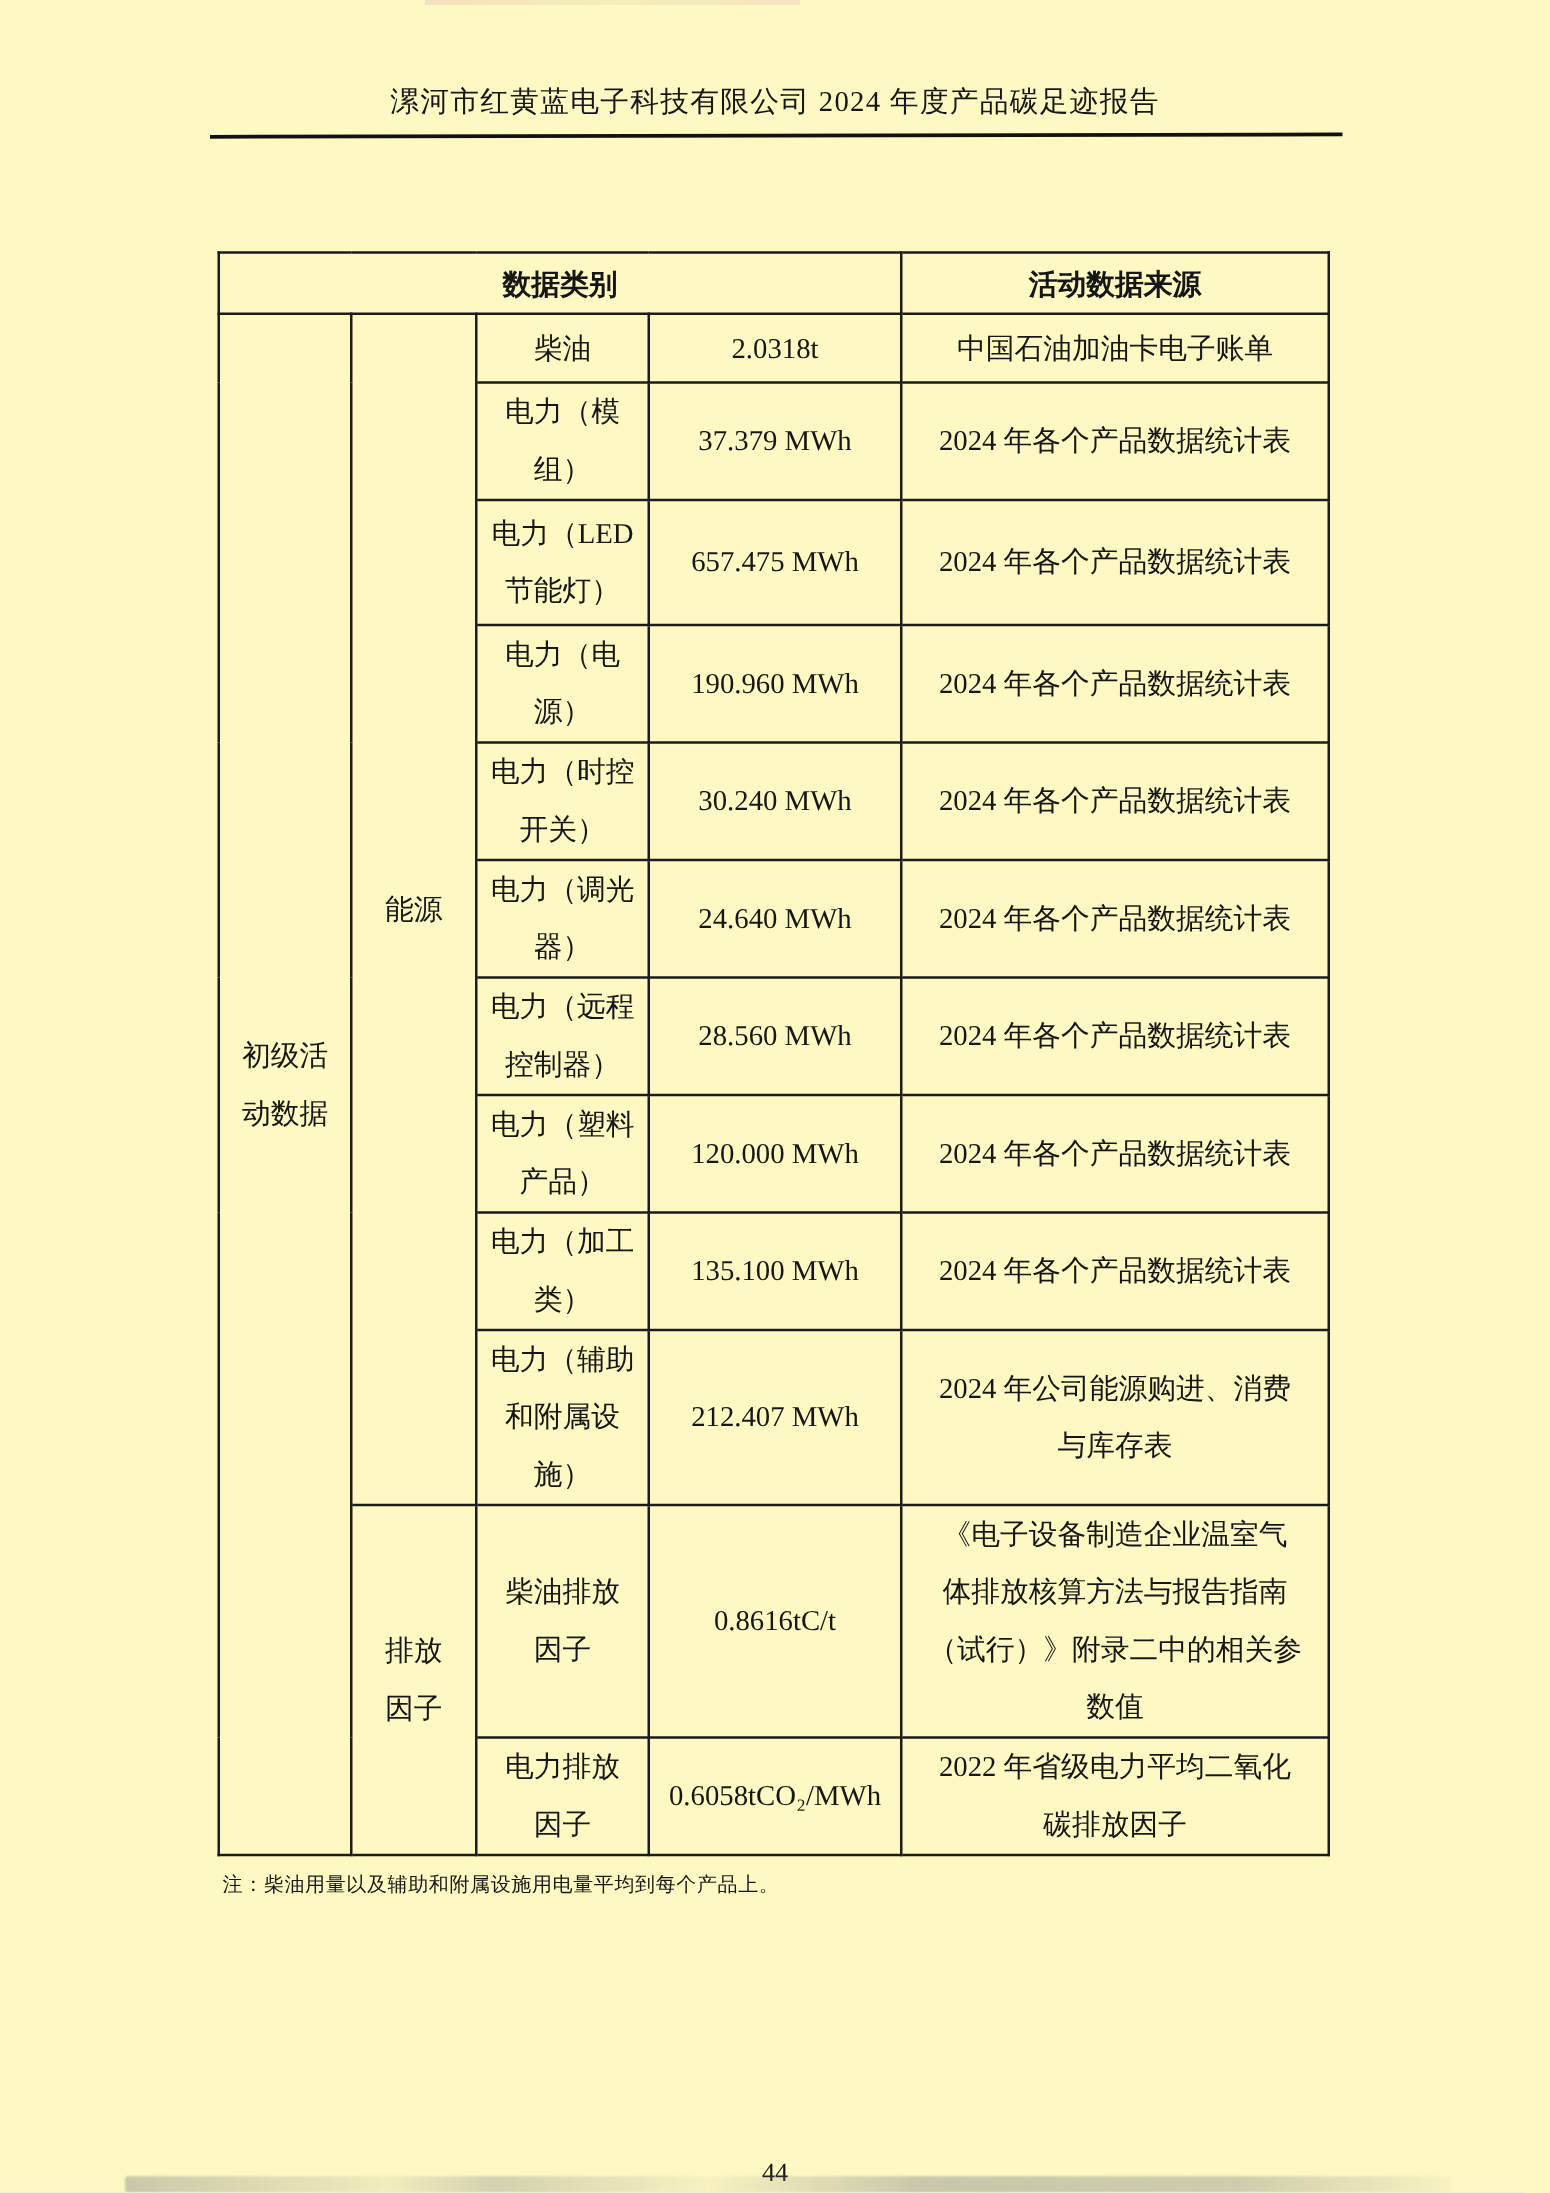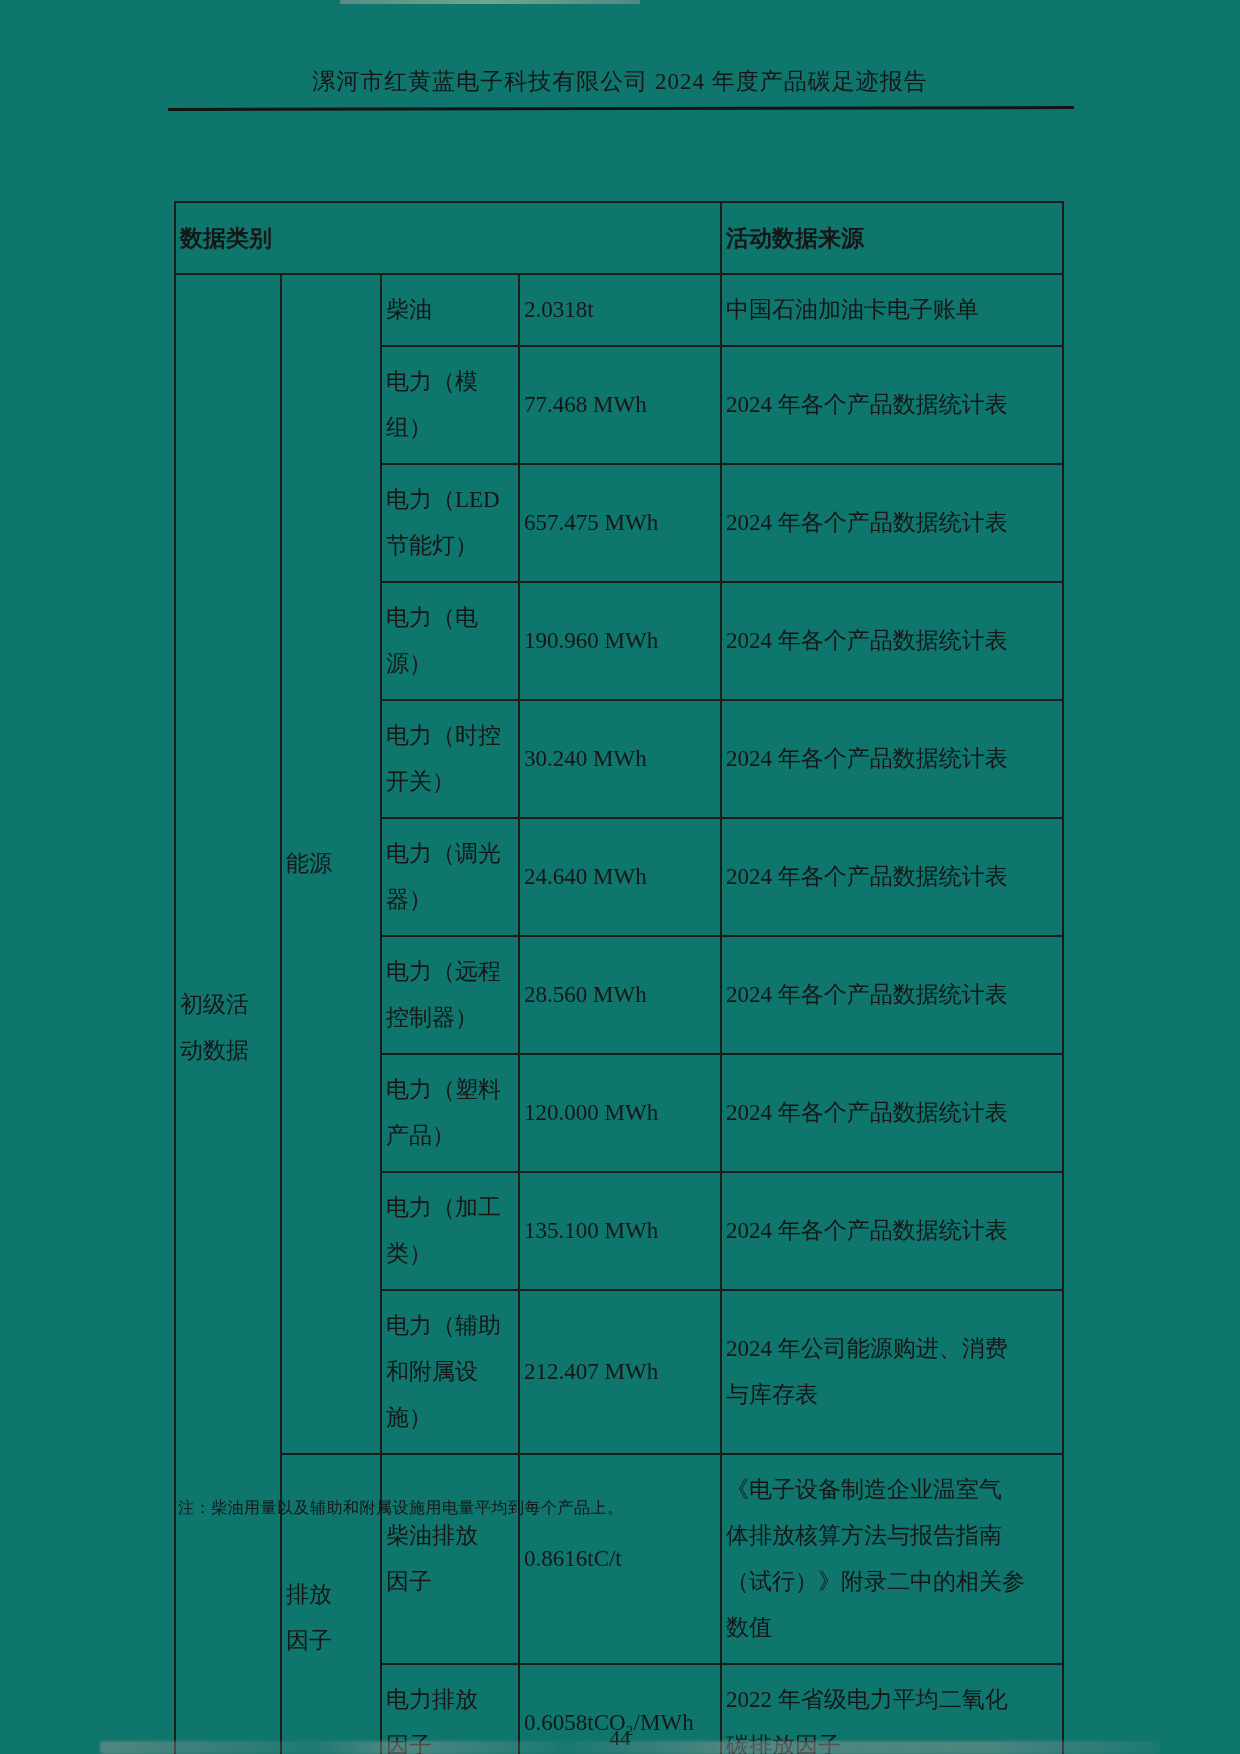--- a/index.html
+++ b/index.html
@@ -1,18 +1,18 @@
 <!DOCTYPE html>
 <html><head>
 <meta charset="utf-8">
 <style>
   html,body { margin:0; padding:0; background:#e8e8e6; }
   .page {
     position:relative; width:1240px; height:1754px; margin:0 auto;
-    background:#0f766e; overflow:hidden;
+    background:#fef9c3; overflow:hidden;
     font-family:"Liberation Serif","DejaVu Serif",serif; color:#161616;
   }
   .artifact-top {
     position:absolute; top:0; left:340px; width:300px; height:4px;
     background:linear-gradient(90deg, rgba(228,178,178,.35), rgba(235,225,170,.45), rgba(228,178,190,.3));
   }
   .doc-header {
     position:absolute; top:66px; left:0; width:100%;
     text-align:center; font-size:23px; letter-spacing:1px; white-space:pre-line;
   }
@@ -22,22 +22,22 @@
   }
   .table-caption {
     position:absolute; top:138px; left:0; width:100%;
     text-align:center; font-weight:bold; font-size:25px; letter-spacing:1px;
   }
   table.data-table {
     position:absolute; top:201px; left:174px; width:888px;
     border-collapse:collapse; table-layout:fixed;
   }
   .data-table td {
-    border:2px solid #1c1c1c; text-align:left; vertical-align:middle;
-    font-size:23px; line-height:46px; white-space:pre-line; padding:12px 4px;
+    border:2px solid #1c1c1c; text-align:center; vertical-align:middle;
+    font-size:23px; line-height:46px; white-space:pre-line; padding:0 4px;
     overflow:hidden;
   }
   .data-table td.th { font-weight:bold; font-family:"Liberation Sans","DejaVu Sans",sans-serif; font-size:23px; }
   .rh  { height:49px; }
   .r0  { height:55px; }
   .r1  { height:93px; }
   .r2  { height:100px; }
   .rm  { height:94px;margin-top:48px; }
   .r9  { height:140px; }
   .r10 { height:186px; }
@@ -85,21 +85,21 @@
         <td rowspan="12">初级活
 动数据</td>
         <td rowspan="10">能源</td>
         <td>柴油</td>
         <td>2.0318t</td>
         <td>中国石油加油卡电子账单</td>
       </tr>
       <tr class="r1">
         <td>电力（模
 组）</td>
-        <td>77.468 MWh</td>
+        <td>37.379 MWh</td>
         <td>2024 年各个产品数据统计表</td>
       </tr>
       <tr class="r2">
         <td>电力（LED
 节能灯）</td>
         <td>657.475 MWh</td>
         <td>2024 年各个产品数据统计表</td>
       </tr>
       <tr class="rm">
         <td>电力（电

